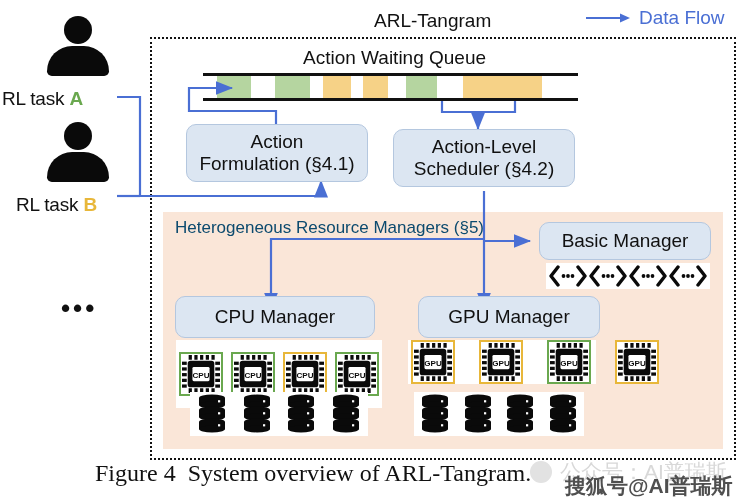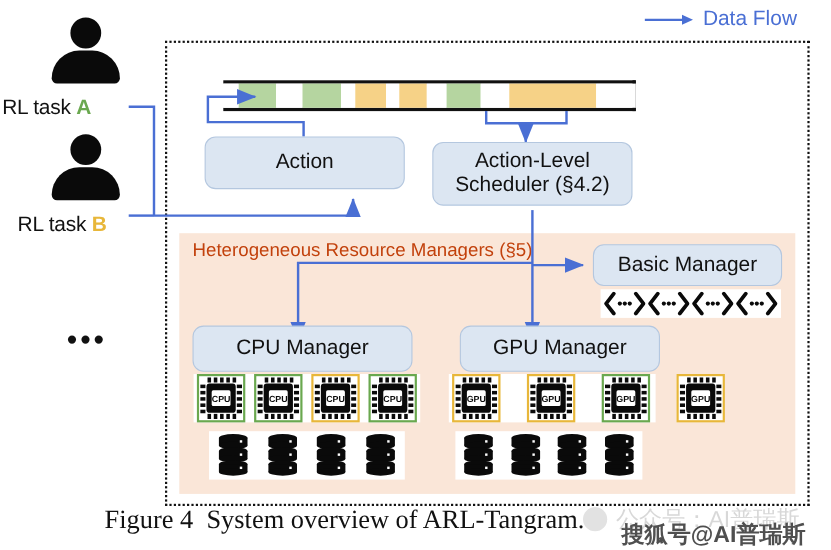--- a/index.html
+++ b/index.html
@@ -36,21 +36,21 @@
   .qseg{position:absolute;top:0;bottom:0;}
 
   
   .rbox{position:absolute;box-sizing:border-box;background:#dce6f2;border:1px solid #b4c7df;
      border-radius:10px;display:flex;align-items:center;justify-content:center;text-align:center;
      color:#111;line-height:1.15;}
   .rbox.t19{font-size:19px;}
 
   
   .hrm{position:absolute;background:#fae6d8;box-sizing:border-box;}
-  .hrm-title{position:absolute;font-size:17px;color:#c2410c;white-space:nowrap;}
+  .hrm-title{position:absolute;font-size:17px;color:#0c4a6e;white-space:nowrap;}
 
   
   .hwstrip{position:absolute;background:#ffffff;display:flex;align-items:center;}
   .chip{position:relative;box-sizing:border-box;display:flex;align-items:center;justify-content:center;}
   .dbstrip{position:absolute;background:#ffffff;display:flex;align-items:center;justify-content:space-around;}
 
   
   .icrow{position:absolute;background:#ffffff;display:flex;align-items:center;justify-content:center;gap:2px;}
 
   
@@ -67,20 +67,21 @@
 <div class="stage">
 
   <div class="legend" style="left:586px;top:7px;">
     <svg width="46" height="14" viewBox="0 0 46 14">
       <line x1="0" y1="7" x2="36" y2="7" stroke="#4a6fd4" stroke-width="2"></line>
       <polygon points="44,7 34,2.5 34,11.5" fill="#4a6fd4"></polygon>
     </svg>
     <span class="lbl">Data Flow</span>
   </div>
 
+  <div class="sys-title" style="left:374px;top:10px;">ARL-Tangram</div>
 
   <div class="person" style="left:47px;top:16px;">
     <div class="head"></div>
       <div class="body"></div>
   </div>
   <div class="tasklabel" style="left:2px;top:88px;">
     <span>RL task </span><span class="tg">A</span>
   </div>
 
   <div class="person" style="left:47px;top:122px;">
@@ -88,40 +89,41 @@
       <div class="body"></div>
   </div>
   <div class="tasklabel" style="left:16px;top:194px;">
     <span>RL task </span><span class="ty">B</span>
   </div>
 
   <div class="dots3" style="left:61px;top:295px;">•••</div>
 
   <div class="outer" style="left:150px;top:37px;width:586px;height:423px;"></div>
 
+  <div class="qtitle" style="left:303px;top:47px;">Action Waiting Queue</div>
   <div class="queue" id="queue-bar" style="left:203px;top:73px;width:375px;height:28px;">
       <div class="qseg" style="left: 0px; width: 14.0751px; background: rgb(255, 255, 255);"></div>
       <div class="qseg" style="left: 14.0751px; width: 34.1823px; background: rgb(181, 213, 160);"></div>
       <div class="qseg" style="left: 48.2574px; width: 24.1287px; background: rgb(255, 255, 255);"></div>
       <div class="qseg" style="left: 72.3861px; width: 34.1823px; background: rgb(181, 213, 160);"></div>
       <div class="qseg" style="left: 106.568px; width: 13.0697px; background: rgb(255, 255, 255);"></div>
       <div class="qseg" style="left: 119.638px; width: 28.1501px; background: rgb(246, 210, 135);"></div>
       <div class="qseg" style="left: 147.788px; width: 12.0643px; background: rgb(255, 255, 255);"></div>
       <div class="qseg" style="left: 159.853px; width: 25.134px; background: rgb(246, 210, 135);"></div>
       <div class="qseg" style="left: 184.987px; width: 18.0965px; background: rgb(255, 255, 255);"></div>
       <div class="qseg" style="left: 203.083px; width: 31.1662px; background: rgb(181, 213, 160);"></div>
       <div class="qseg" style="left: 234.249px; width: 26.1394px; background: rgb(255, 255, 255);"></div>
       <div class="qseg" style="left: 260.389px; width: 78.4182px; background: rgb(246, 210, 135);"></div>
       <div class="qseg" style="left: 338.807px; width: 36.193px; background: rgb(255, 255, 255);"></div>
     </div>
 
   <div class="hrm" style="left:163px;top:212px;width:560px;height:237px;"></div>
   <div class="hrm-title" style="left:175px;top:218px;">Heterogeneous Resource Managers (§5)</div>
 
-  <div class="hwstrip" id="cpu-strip" style="left:176px;top:340px;width:200px;height:44px;padding:0 3px;justify-content:space-between;">
+  <div class="hwstrip" id="cpu-strip" style="left:176px;top:340px;width:200px;height:44px;padding:12px 3px;justify-content:space-between;">
       <div class="chip" style="border: 2px solid rgb(106, 168, 79); background: rgb(255, 255, 255); padding: 1px;">
         <svg viewBox="0 0 40 40" width="38" height="38">
           <rect x="7" y="0" width="3.4" height="5" fill="#0a0a0a"></rect>
           <rect x="7" y="35" width="3.4" height="5" fill="#0a0a0a"></rect>
           <rect x="0" y="7" width="5" height="3.4" fill="#0a0a0a"></rect>
           <rect x="35" y="7" width="5" height="3.4" fill="#0a0a0a"></rect>
           <rect x="13" y="0" width="3.4" height="5" fill="#0a0a0a"></rect>
           <rect x="13" y="35" width="3.4" height="5" fill="#0a0a0a"></rect>
           <rect x="0" y="13" width="5" height="3.4" fill="#0a0a0a"></rect>
           <rect x="35" y="13" width="5" height="3.4" fill="#0a0a0a"></rect>
@@ -502,23 +504,24 @@
       <path d="M478,112 L478,129" marker-end="url(#ah)"></path>
 
       <path d="M484,191 L484,309" marker-end="url(#ah)"></path>
 
       <path d="M484,239 L271,239 L271,309" marker-end="url(#ah)"></path>
 
       <path d="M484,241 L530,241" marker-end="url(#ah)"></path>
     </g>
   </svg>
 
-  <div class="rbox t19" style="left:186px;top:124px;width:182px;height:48px;">
+  <div class="rbox t19" style="left:186px;top:124px;width:182px;height:58px;">
     <div>
       <div>Action</div>
+      <div>Formulation (§4.1)</div>
     </div>
   </div>
 
   <div class="rbox t19" style="left:393px;top:129px;width:182px;height:58px;">
     <div>
       <div>Action-Level</div>
       <div>Scheduler (§4.2)</div>
     </div>
   </div>
 

